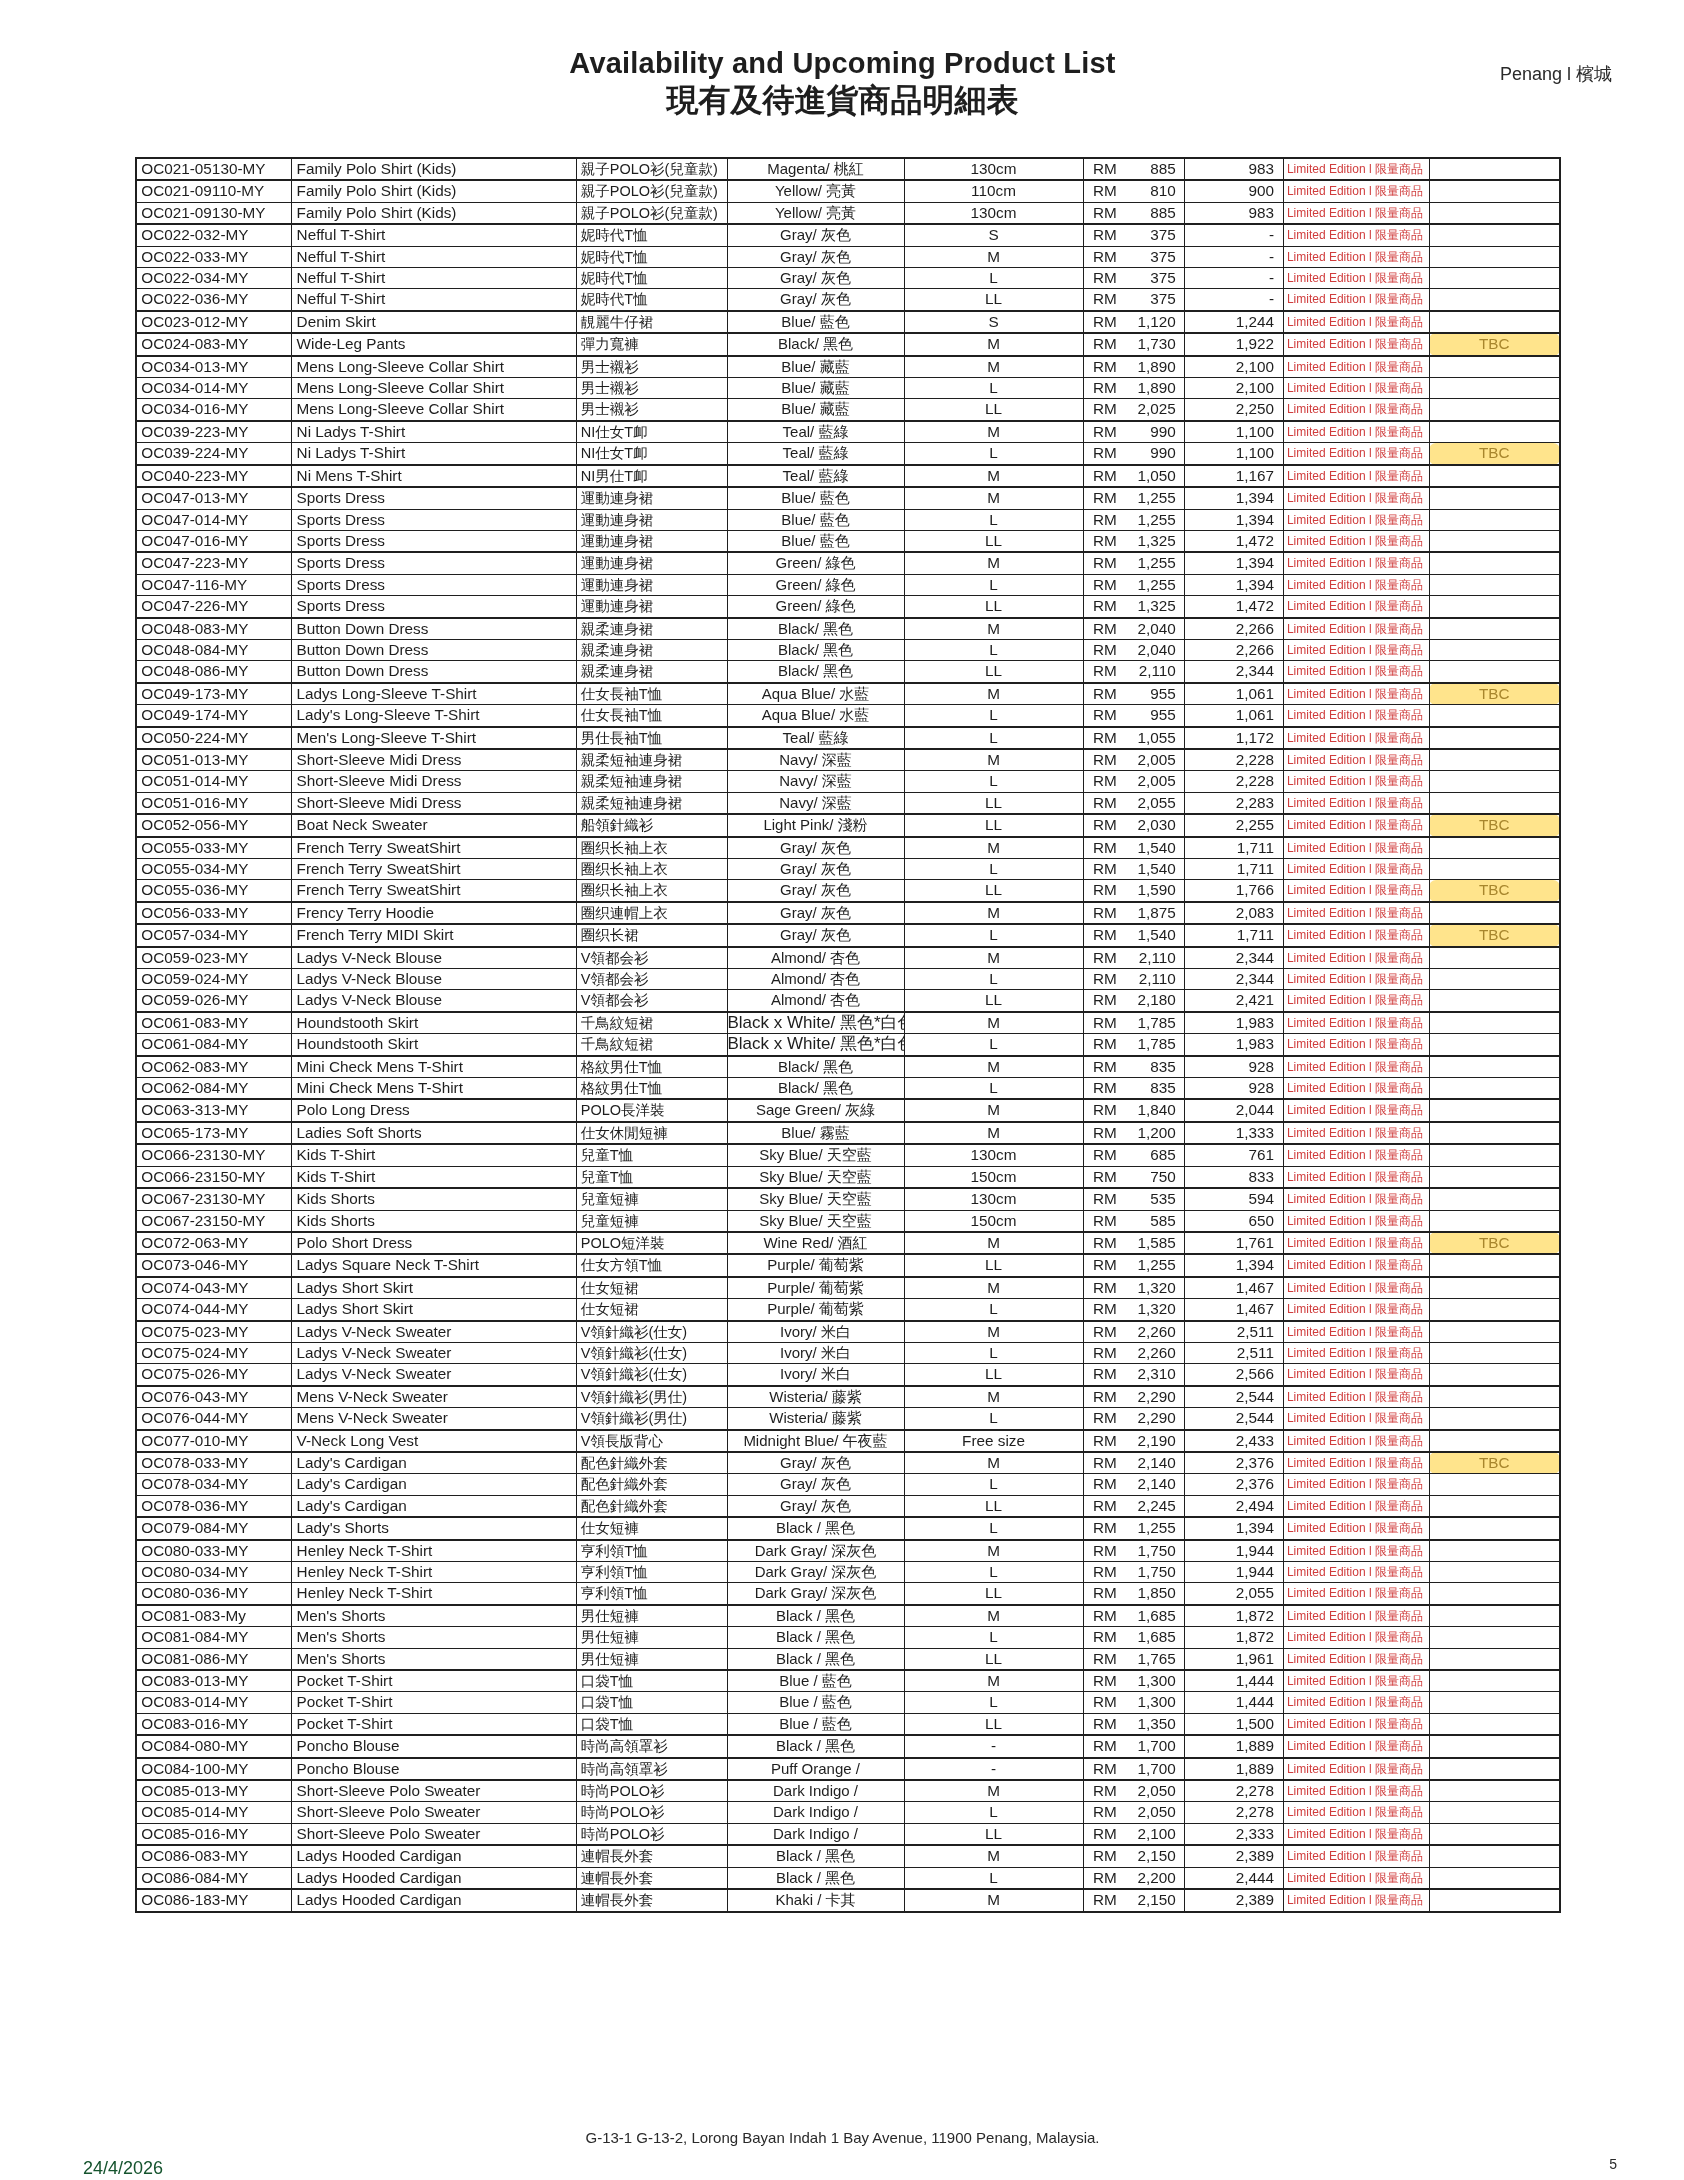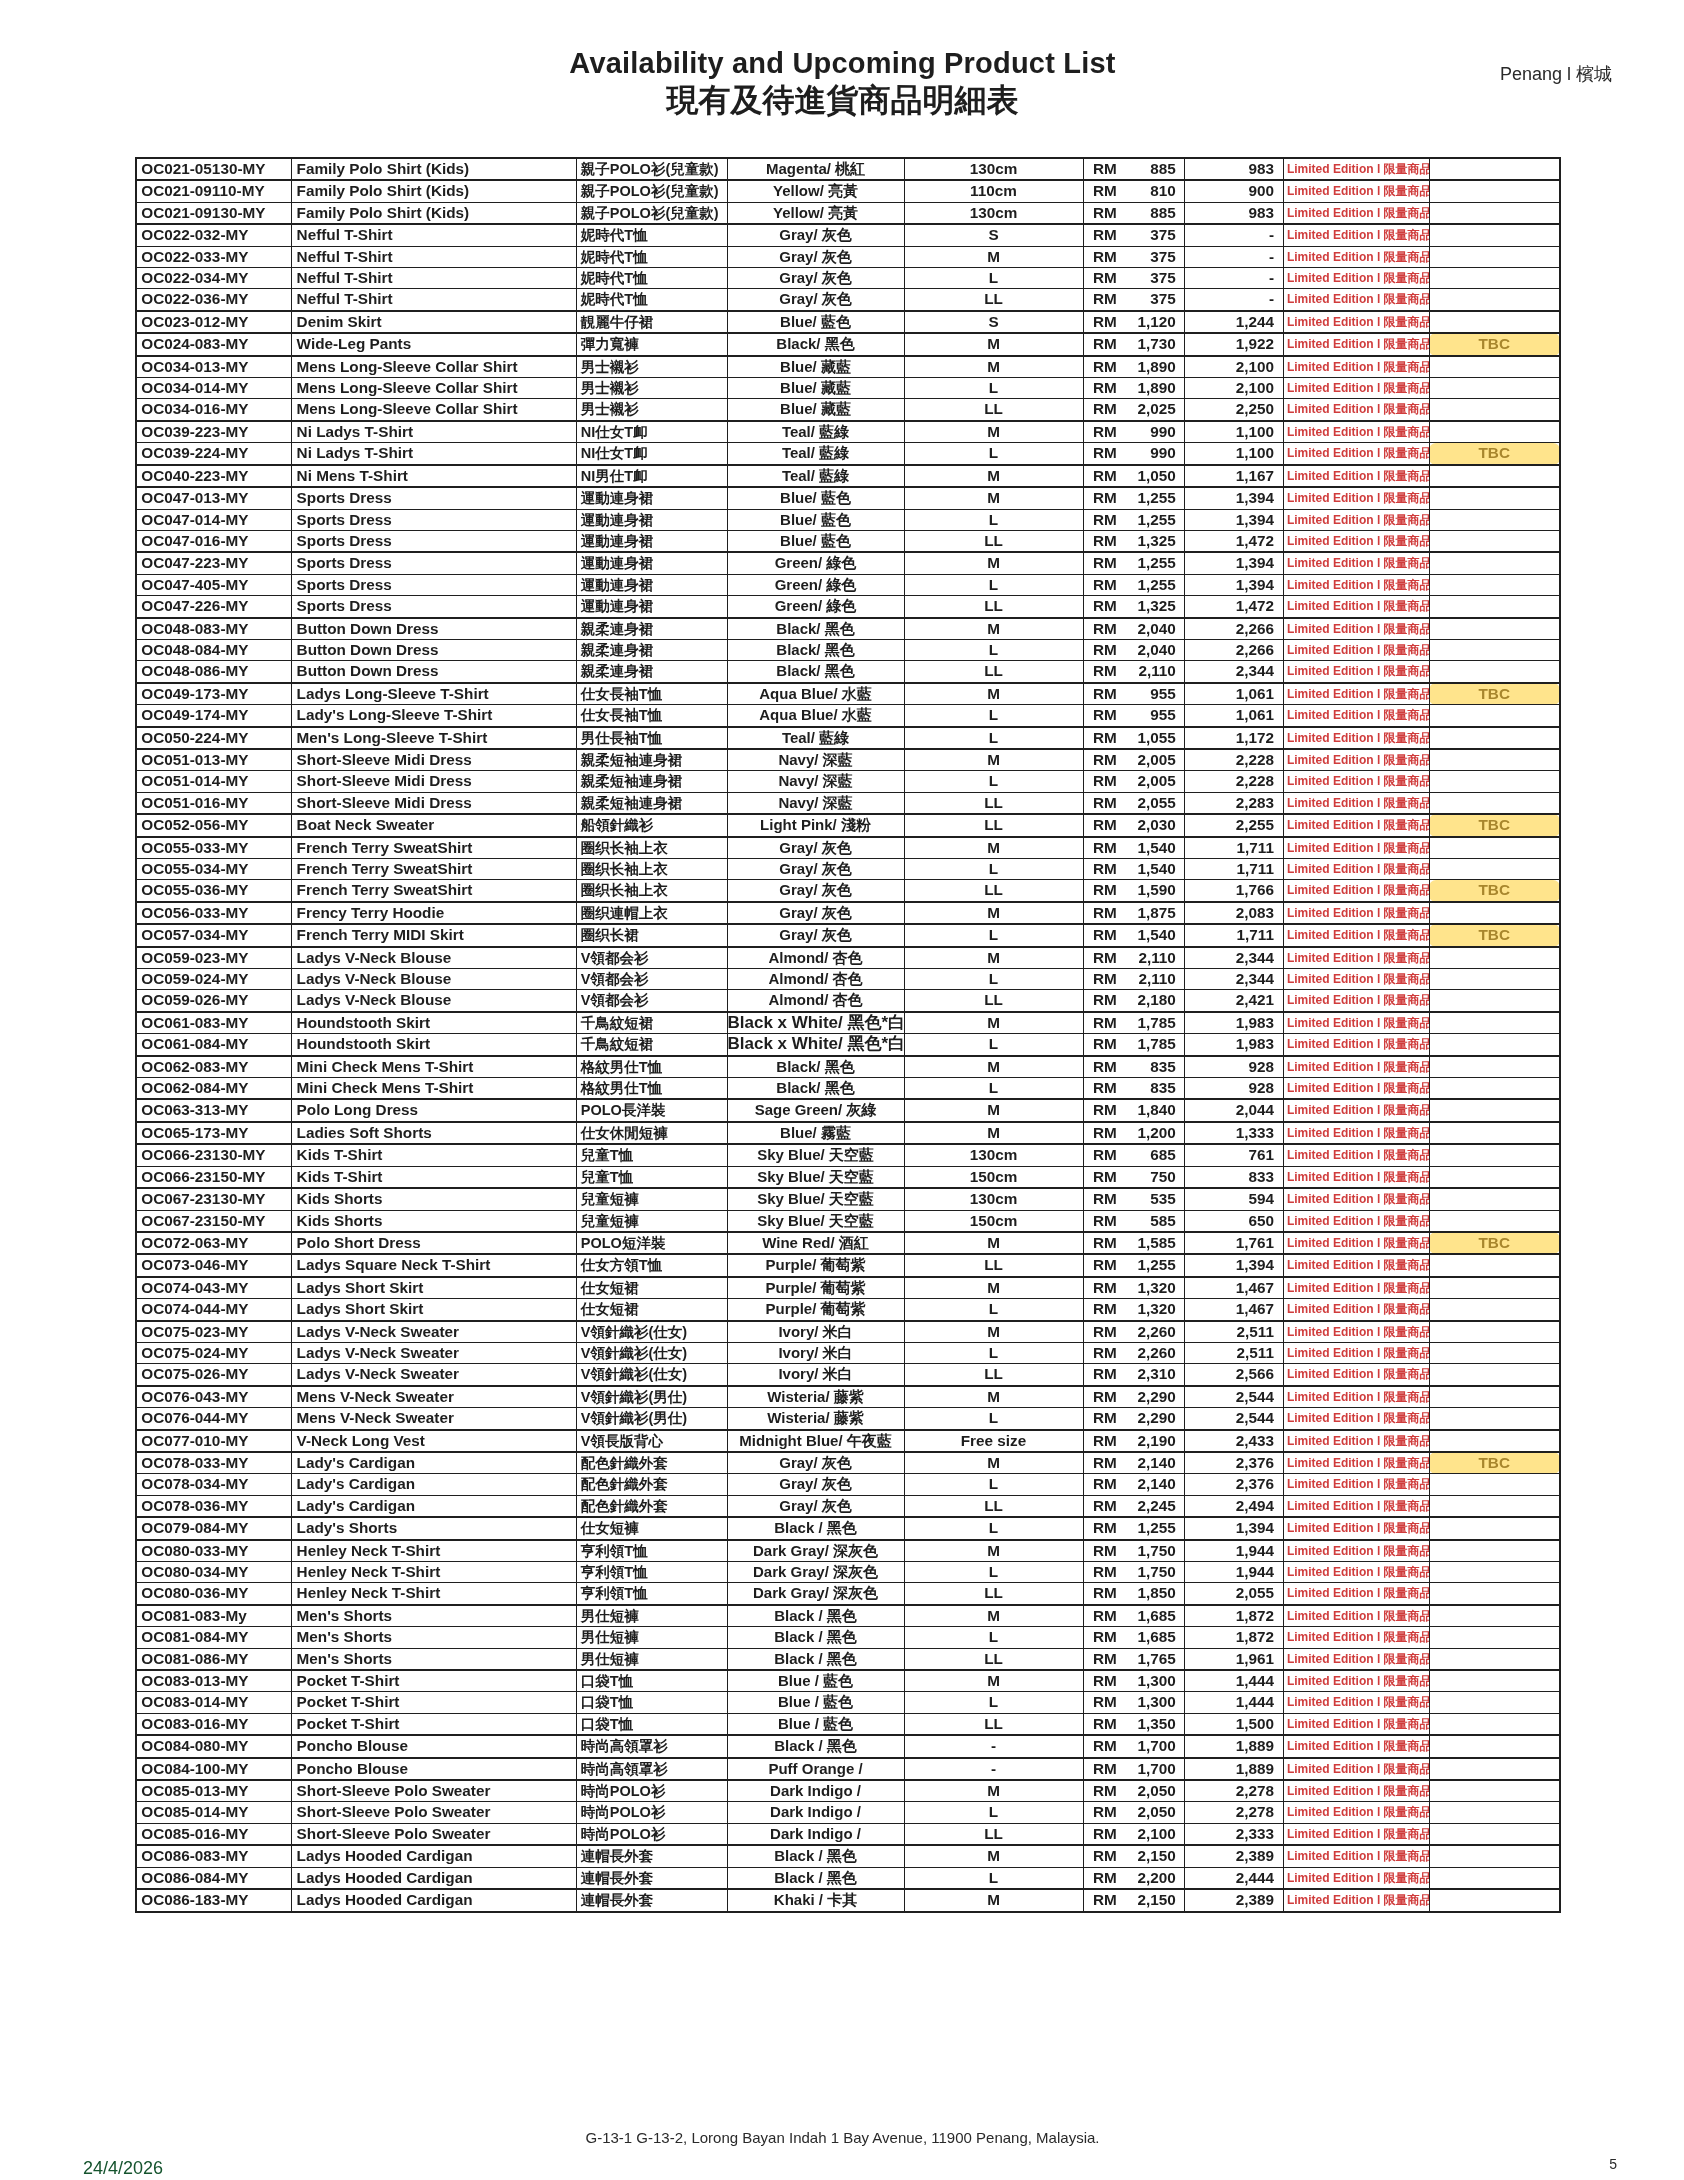--- a/index.html
+++ b/index.html
@@ -15,21 +15,20 @@
     position:absolute; top:51px; left:0; width:100%; text-align:center;
     font-size:32px; font-weight:bold;
   }
   .region {
     position:absolute; top:34px; right:73px; font-size:18px; color:#2a2a2a;
   }
   table.product-table {
     position:absolute; left:135px; top:129px; width:1423px;
     border-collapse:collapse; table-layout:fixed;
     border:2.6px solid var(--line,#1f1f1f);
-    font-weight:bold;
   }
   td {
     border-left:1.7px solid var(--line,#1f1f1f);
     border-right:1.7px solid var(--line,#1f1f1f);
     border-top:1.3px solid var(--line,#1f1f1f);
     border-bottom:1.3px solid var(--line,#1f1f1f);
     height:20.4px; line-height:20.4px; padding:0; vertical-align:middle;
     font-size:15.3px; white-space:nowrap; overflow:hidden;
   }
   tr.grp-start td { border-top:2.6px solid var(--line,#1f1f1f); }
@@ -335,21 +334,21 @@
       <td class="c-size">M</td>
       <td class="c-price">
         <span class="rm">RM</span>
         <span class="pv">1,255</span>
       </td>
       <td class="c-price2">1,394</td>
       <td class="c-note">Limited Edition l 限量商品</td>
       <td class="c-tbc"></td>
     </tr>
         <tr>
-      <td class="c-code">OC047-405-MY</td>
+      <td class="c-code">OC047-116-MY</td>
       <td class="c-en">Sports Dress</td>
       <td class="c-zh">運動連身裙</td>
       <td class="c-color">Green/ 綠色</td>
       <td class="c-size">L</td>
       <td class="c-price">
         <span class="rm">RM</span>
         <span class="pv">1,255</span>
       </td>
       <td class="c-price2">1,394</td>
       <td class="c-note">Limited Edition l 限量商品</td>

